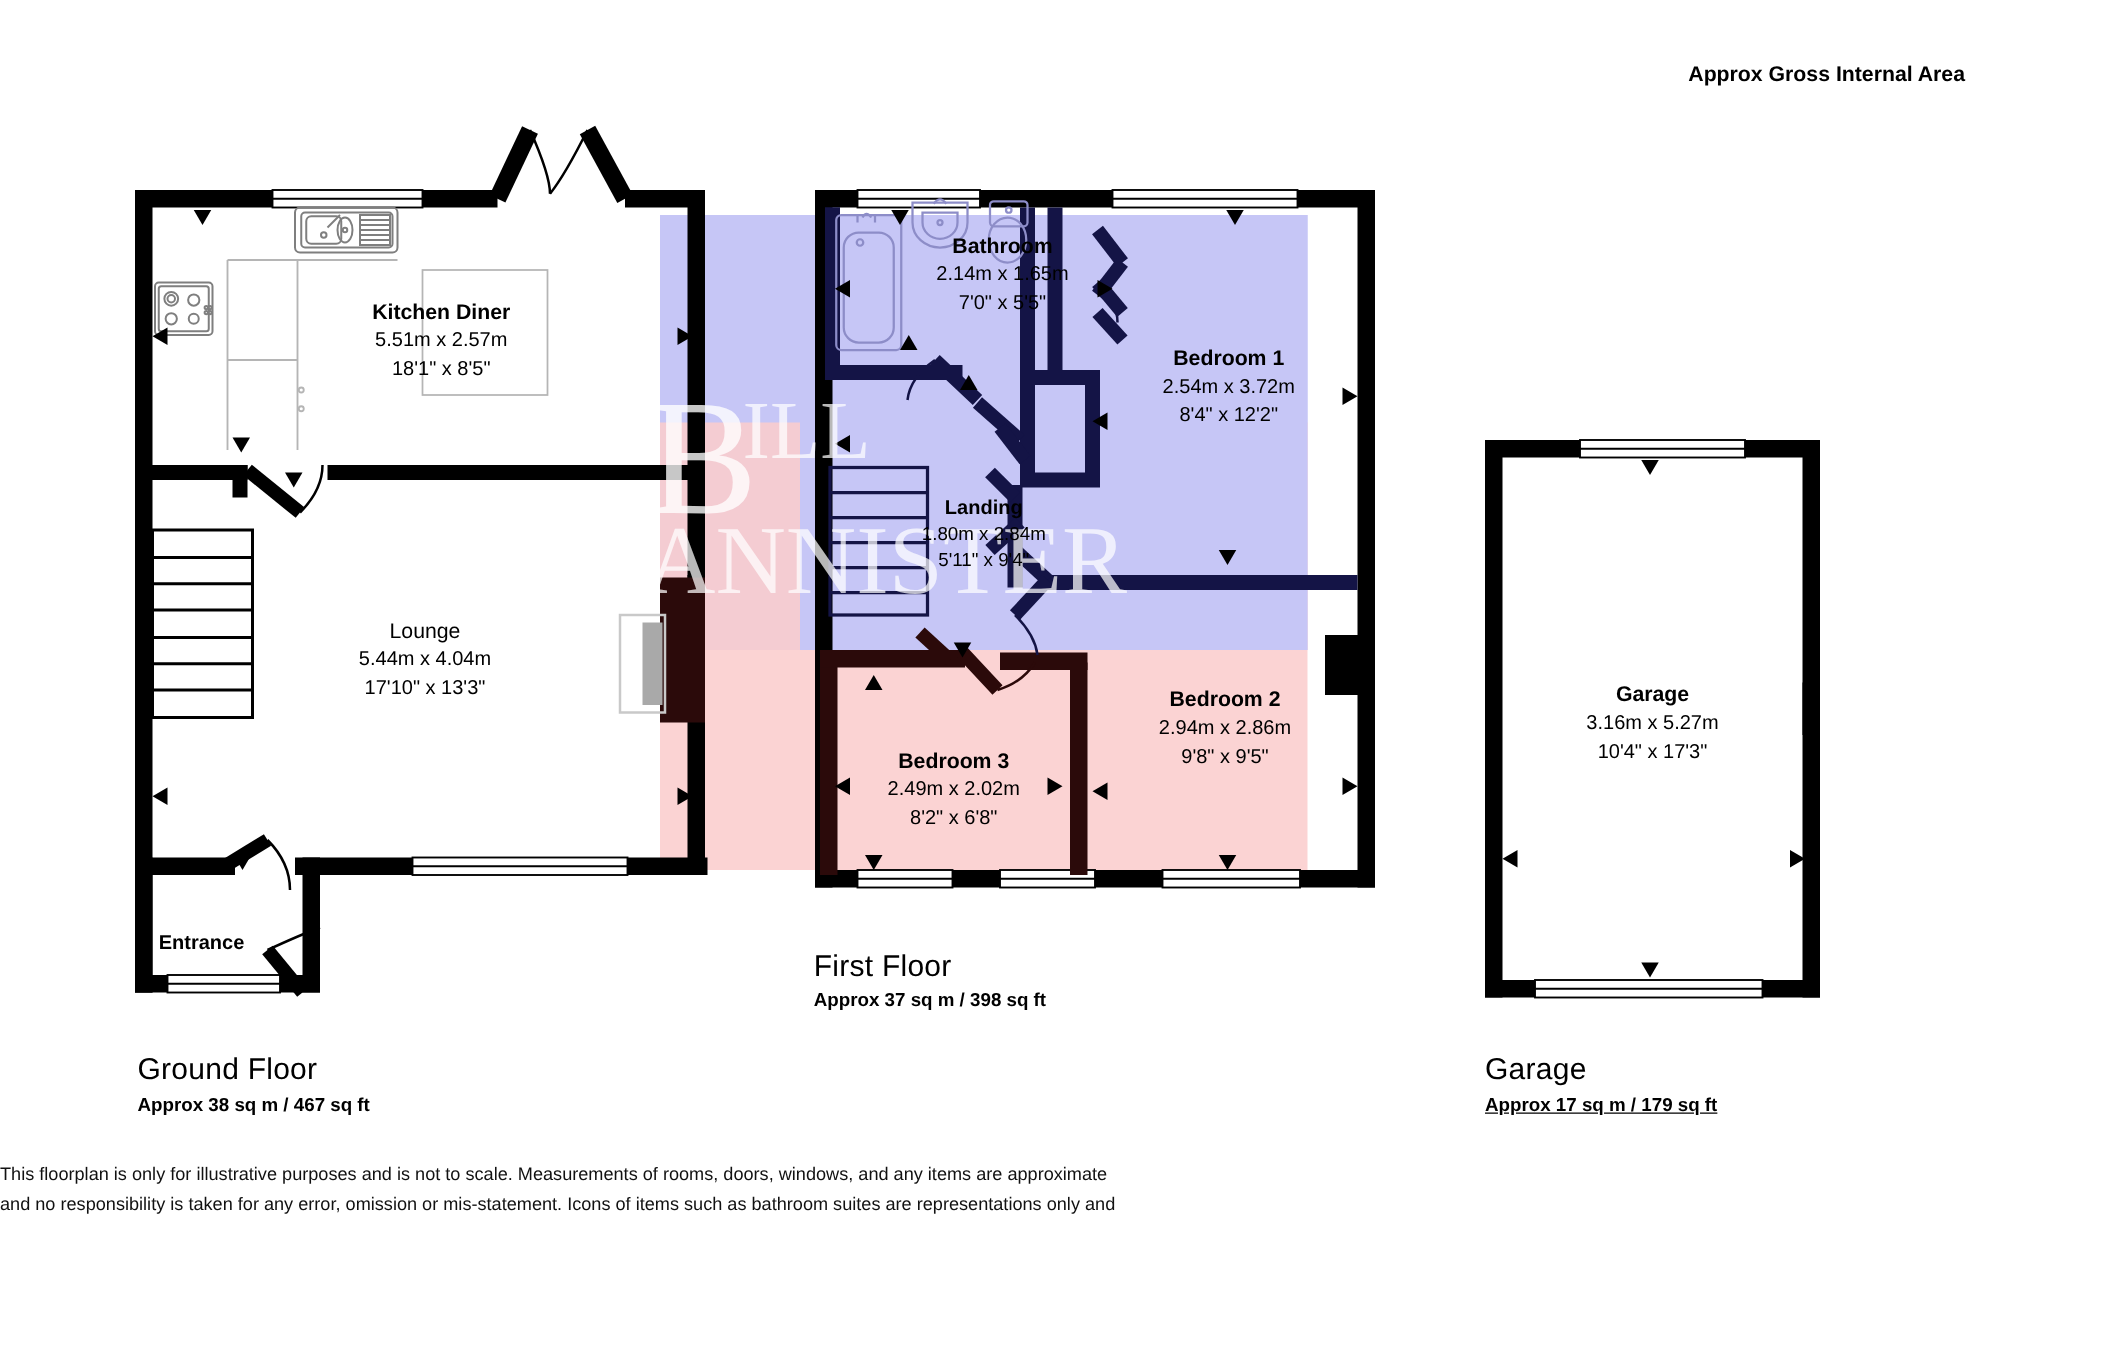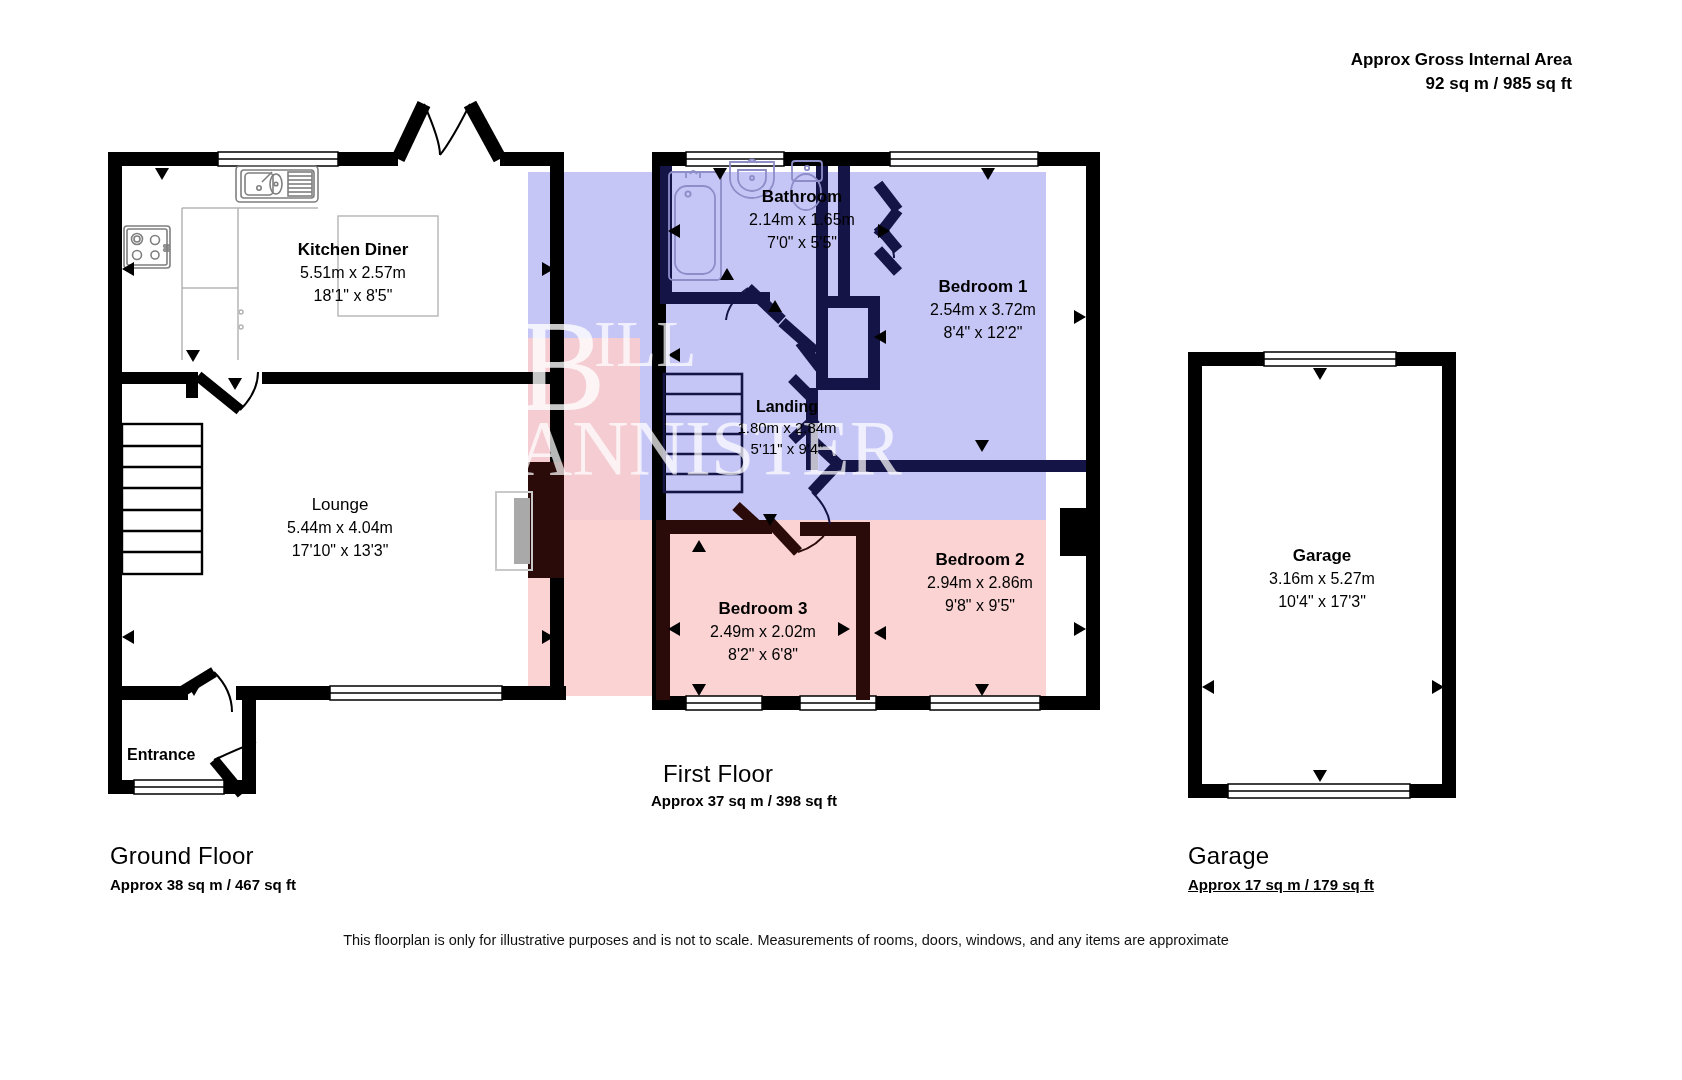--- a/index.html
+++ b/index.html
@@ -3,30 +3,29 @@
 <meta charset="utf-8">
 <style>
   html,body{margin:0;padding:0;background:#fff;}
   body{width:1682px;height:1080px;position:relative;overflow:hidden;
        font-family:"Liberation Sans","DejaVu Sans",sans-serif;color:#000;}
   .abs{position:absolute;}
   .hdr{left:0;top:44px;width:1572px;text-align:right;font-size:17px;font-weight:bold;line-height:24px;margin-top:48px;}
   #plan{position:absolute;left:0;top:0;width:1682px;height:1080px;}
   .flabel{position:absolute;font-size:24px;letter-spacing:.2px;}
   .farea{position:absolute;font-size:15px;font-weight:bold;}
-  .disc{position:absolute;left:0;top:925px;width:1572px;text-align:center;
+  .disc{position:absolute;left:0;top:925px;width:1572px;
         font-size:14.5px;line-height:24px;color:#111;}
   .wm{position:absolute;pointer-events:none;}
 </style>
 </head>
 <body>
 
 <div class="hdr">
   <div>Approx Gross Internal Area</div>
-  <div>92 sq m / 985 sq ft</div>
 </div>
 
 <svg id="plan" viewBox="0 0 1682 1080">
   <defs>
     <marker id="none"></marker>
   </defs>
 
   <g>
     <rect x="528" y="172" width="518" height="348" fill="#c6c6f6"></rect>
     <rect x="528" y="338" width="518" height="358" fill="#fbcdcd" opacity="0.88"></rect>
@@ -349,24 +348,25 @@
   <div style="font-size:16px;">2.49m x 2.02m</div>
   <div style="font-size:16px;">8'2" x 6'8"</div>
 </div>
 
 <div class="abs" style="left:1214px;top:544px;width:216px;text-align:center;line-height:23px;">
   <div style="font-size:17px;font-weight:bold;">Garage</div>
   <div style="font-size:16px;">3.16m x 5.27m</div>
   <div style="font-size:16px;">10'4" x 17'3"</div>
 </div>
 
-<div class="flabel" style="left:651px;top:760px;margin-left:12px;">First Floor</div>
+<div class="flabel" style="left:651px;top:760px;">First Floor</div>
 <div class="farea" style="left:651px;top:792px;">Approx 37 sq m / 398 sq ft</div>
 
 <div class="flabel" style="left:110px;top:842px;">Ground Floor</div>
 <div class="farea" style="left:110px;top:876px;">Approx 38 sq m / 467 sq ft</div>
 
 <div class="flabel" style="left:1188px;top:842px;">Garage</div>
 <div class="farea" style="left:1188px;top:876px;text-decoration:underline;">Approx 17 sq m / 179 sq ft</div>
 
 <div class="disc" style="top:928px;">
   <div>This floorplan is only for illustrative purposes and is not to scale. Measurements of rooms, doors, windows, and any items are approximate</div>
+  <div>and no responsibility is taken for any error, omission or mis-statement. Icons of items such as bathroom suites are representations only and</div>
 </div>
 
 </body></html>

